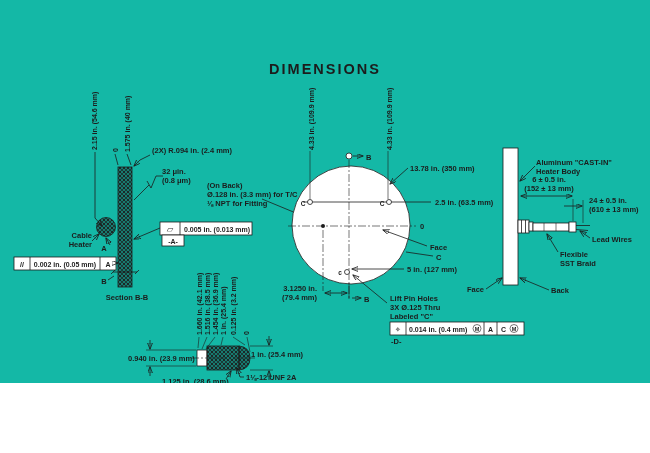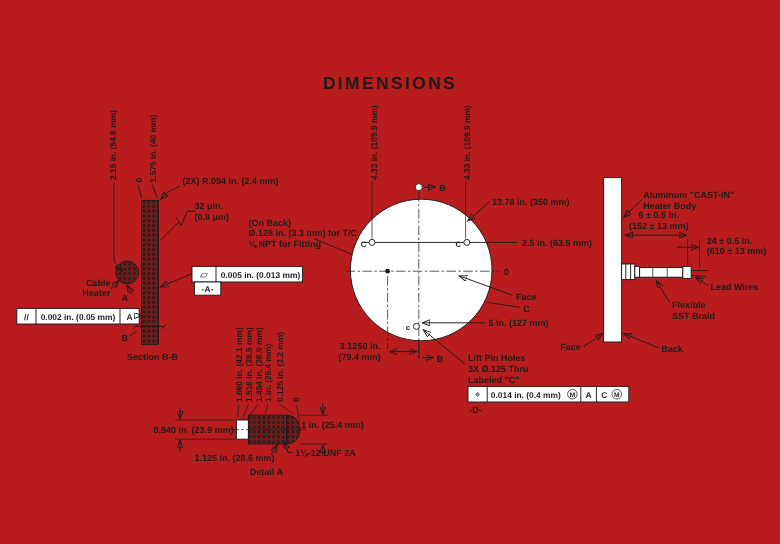--- a/index.html
+++ b/index.html
@@ -1,16 +1,16 @@
 <!DOCTYPE html>
 <html><head>
 <meta charset="utf-8">
 <style>
   html,body{margin:0;padding:0;background:#fff;}
-  #stage{position:relative;width:650px;height:453px;background:#b91c1c;overflow:hidden;
+  #stage{position:relative;width:650px;height:383px;background:#14b8a6;overflow:hidden;
          font-family:"Liberation Sans",sans-serif;}
   svg{position:absolute;left:0;top:0;}
   svg line, svg path, svg rect, svg circle, svg polyline{stroke:#1c1c1c;stroke-width:.8;fill:none;}
   .hatch{fill:url(#hatch);}
   .wh{fill:#ffffff;}
   .blk{fill:#1c1c1c;stroke:none;}
   .cl{stroke-dasharray:8 2 2 2;stroke-width:.6;}
   .thin{stroke-width:.6;}
   .arrow{marker-end:url(#ah);}
   text{font:bold 7.5px "Liberation Sans",sans-serif;fill:#1c1c1c;stroke:none;}

